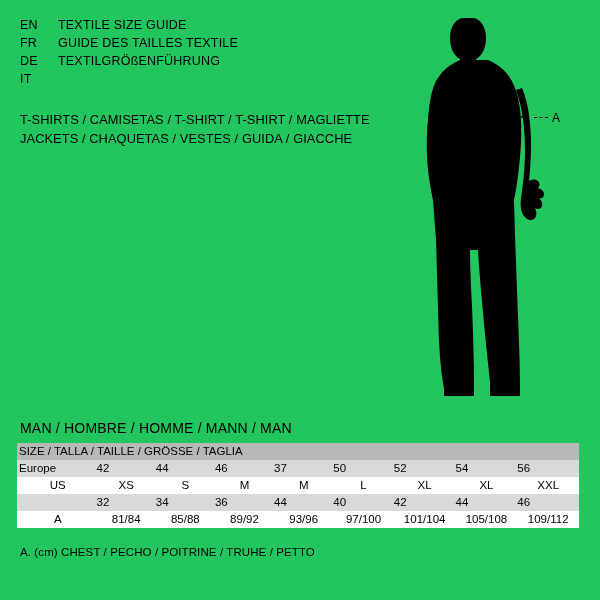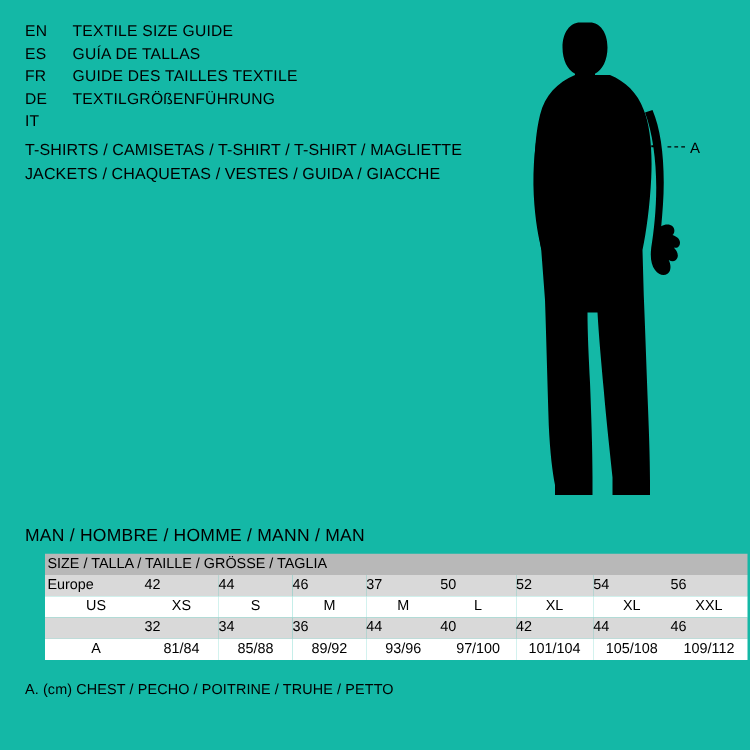--- a/index.html
+++ b/index.html
@@ -12,21 +12,21 @@
     height: 600px;
     font-family: "Liberation Sans", sans-serif;
     color: #000000;
     position: relative;
     overflow: hidden;
   }
   #page {
     position: relative;
     width: 600px;
     height: 600px;
-    background: #14b8a6;
+    background: #22c55e;
   }
 
   
   .lang-block {
     position: absolute;
     left: 20px;
     top: 16px;
     width: 360px;
   }
   .lang-row {
@@ -90,21 +90,21 @@
     position: absolute;
     left: 20px;
     top: 420px;
     font-size: 14px;
     letter-spacing: 0.2px;
     white-space: nowrap;
   }
 
   table.size-table {
     position: absolute;
-    left: 36px;
+    left: 17px;
     top: 443px;
     width: 562px;
     border-collapse: collapse;
     font-size: 11.5px;
   }
   table.size-table td {
     padding: 0;
     height: 17px;
     line-height: 17px;
     vertical-align: middle;
@@ -144,24 +144,20 @@
 </style>
 </head>
 <body>
 
 <div id="page">
 
   <div class="lang-block">
     <div class="lang-row">
       <span class="lang-code">EN</span>
       <span class="lang-text">TEXTILE SIZE GUIDE</span>
-    </div>
-    <div class="lang-row">
-      <span class="lang-code">ES</span>
-      <span class="lang-text">GUÍA DE TALLAS</span>
     </div>
     <div class="lang-row">
       <span class="lang-code">FR</span>
       <span class="lang-text">GUIDE DES TAILLES TEXTILE</span>
     </div>
     <div class="lang-row">
       <span class="lang-code">DE</span>
       <span class="lang-text">TEXTILGRÖßENFÜHRUNG</span>
     </div>
     <div class="lang-row">

